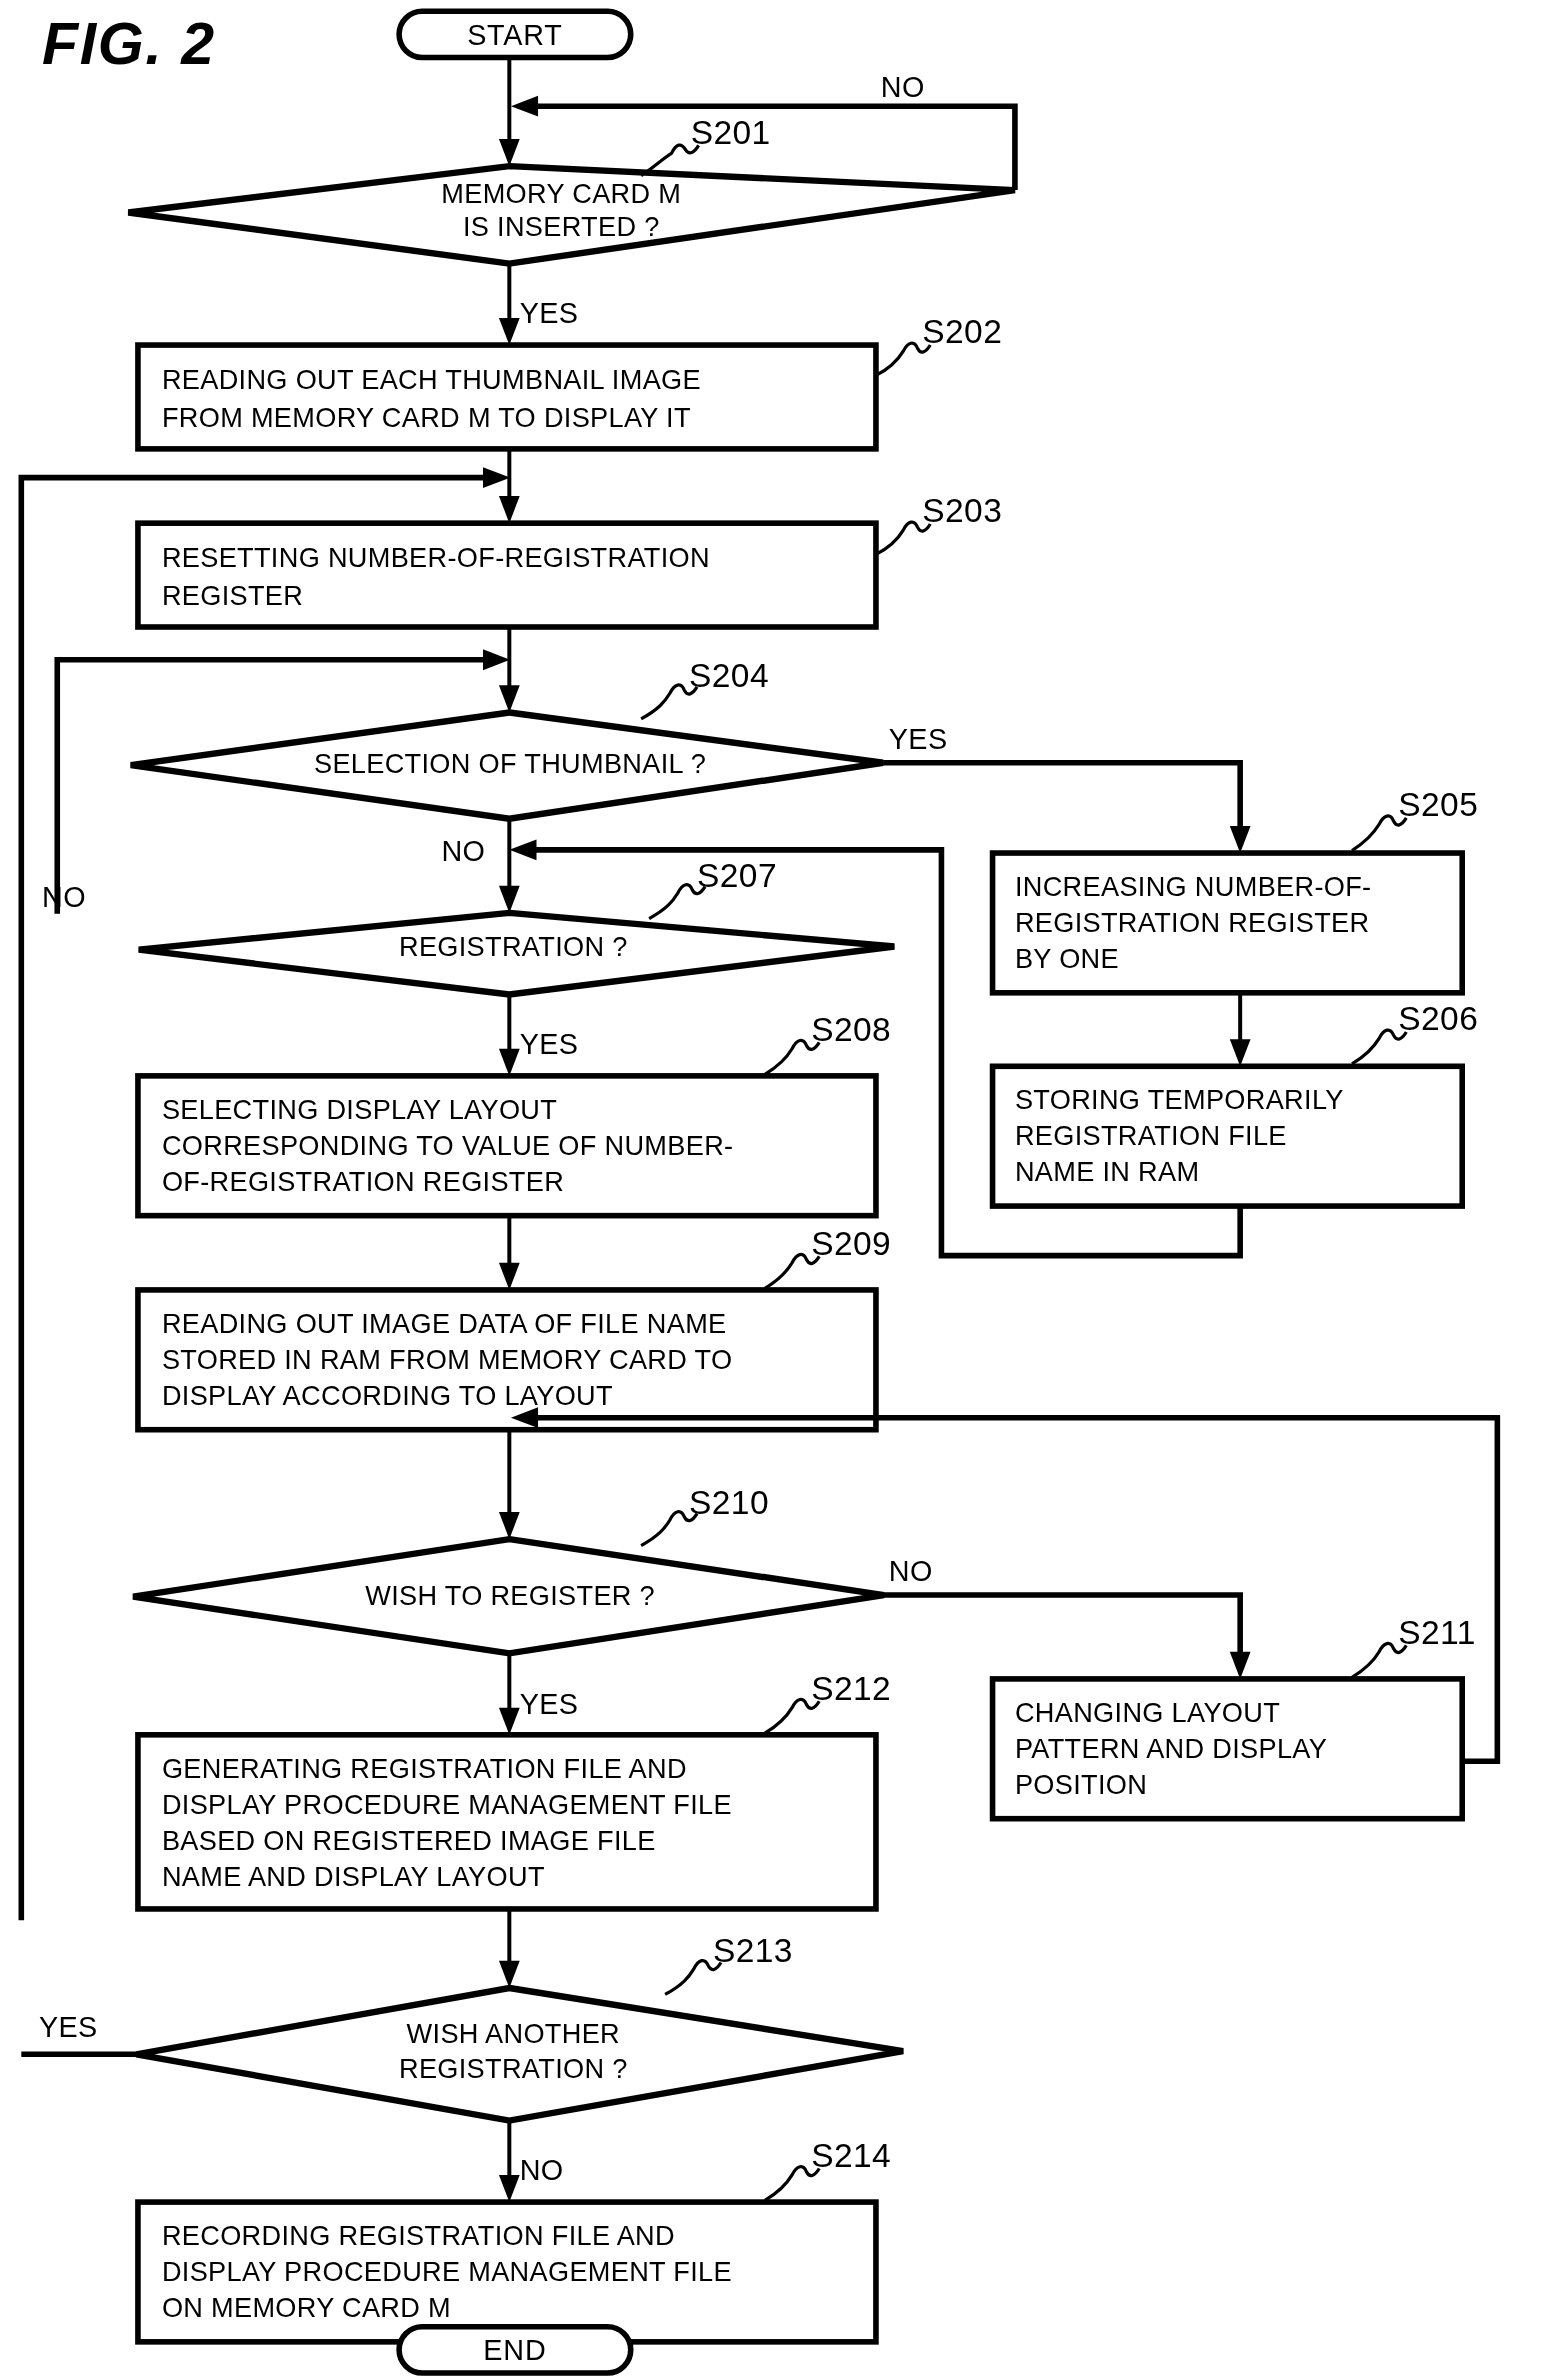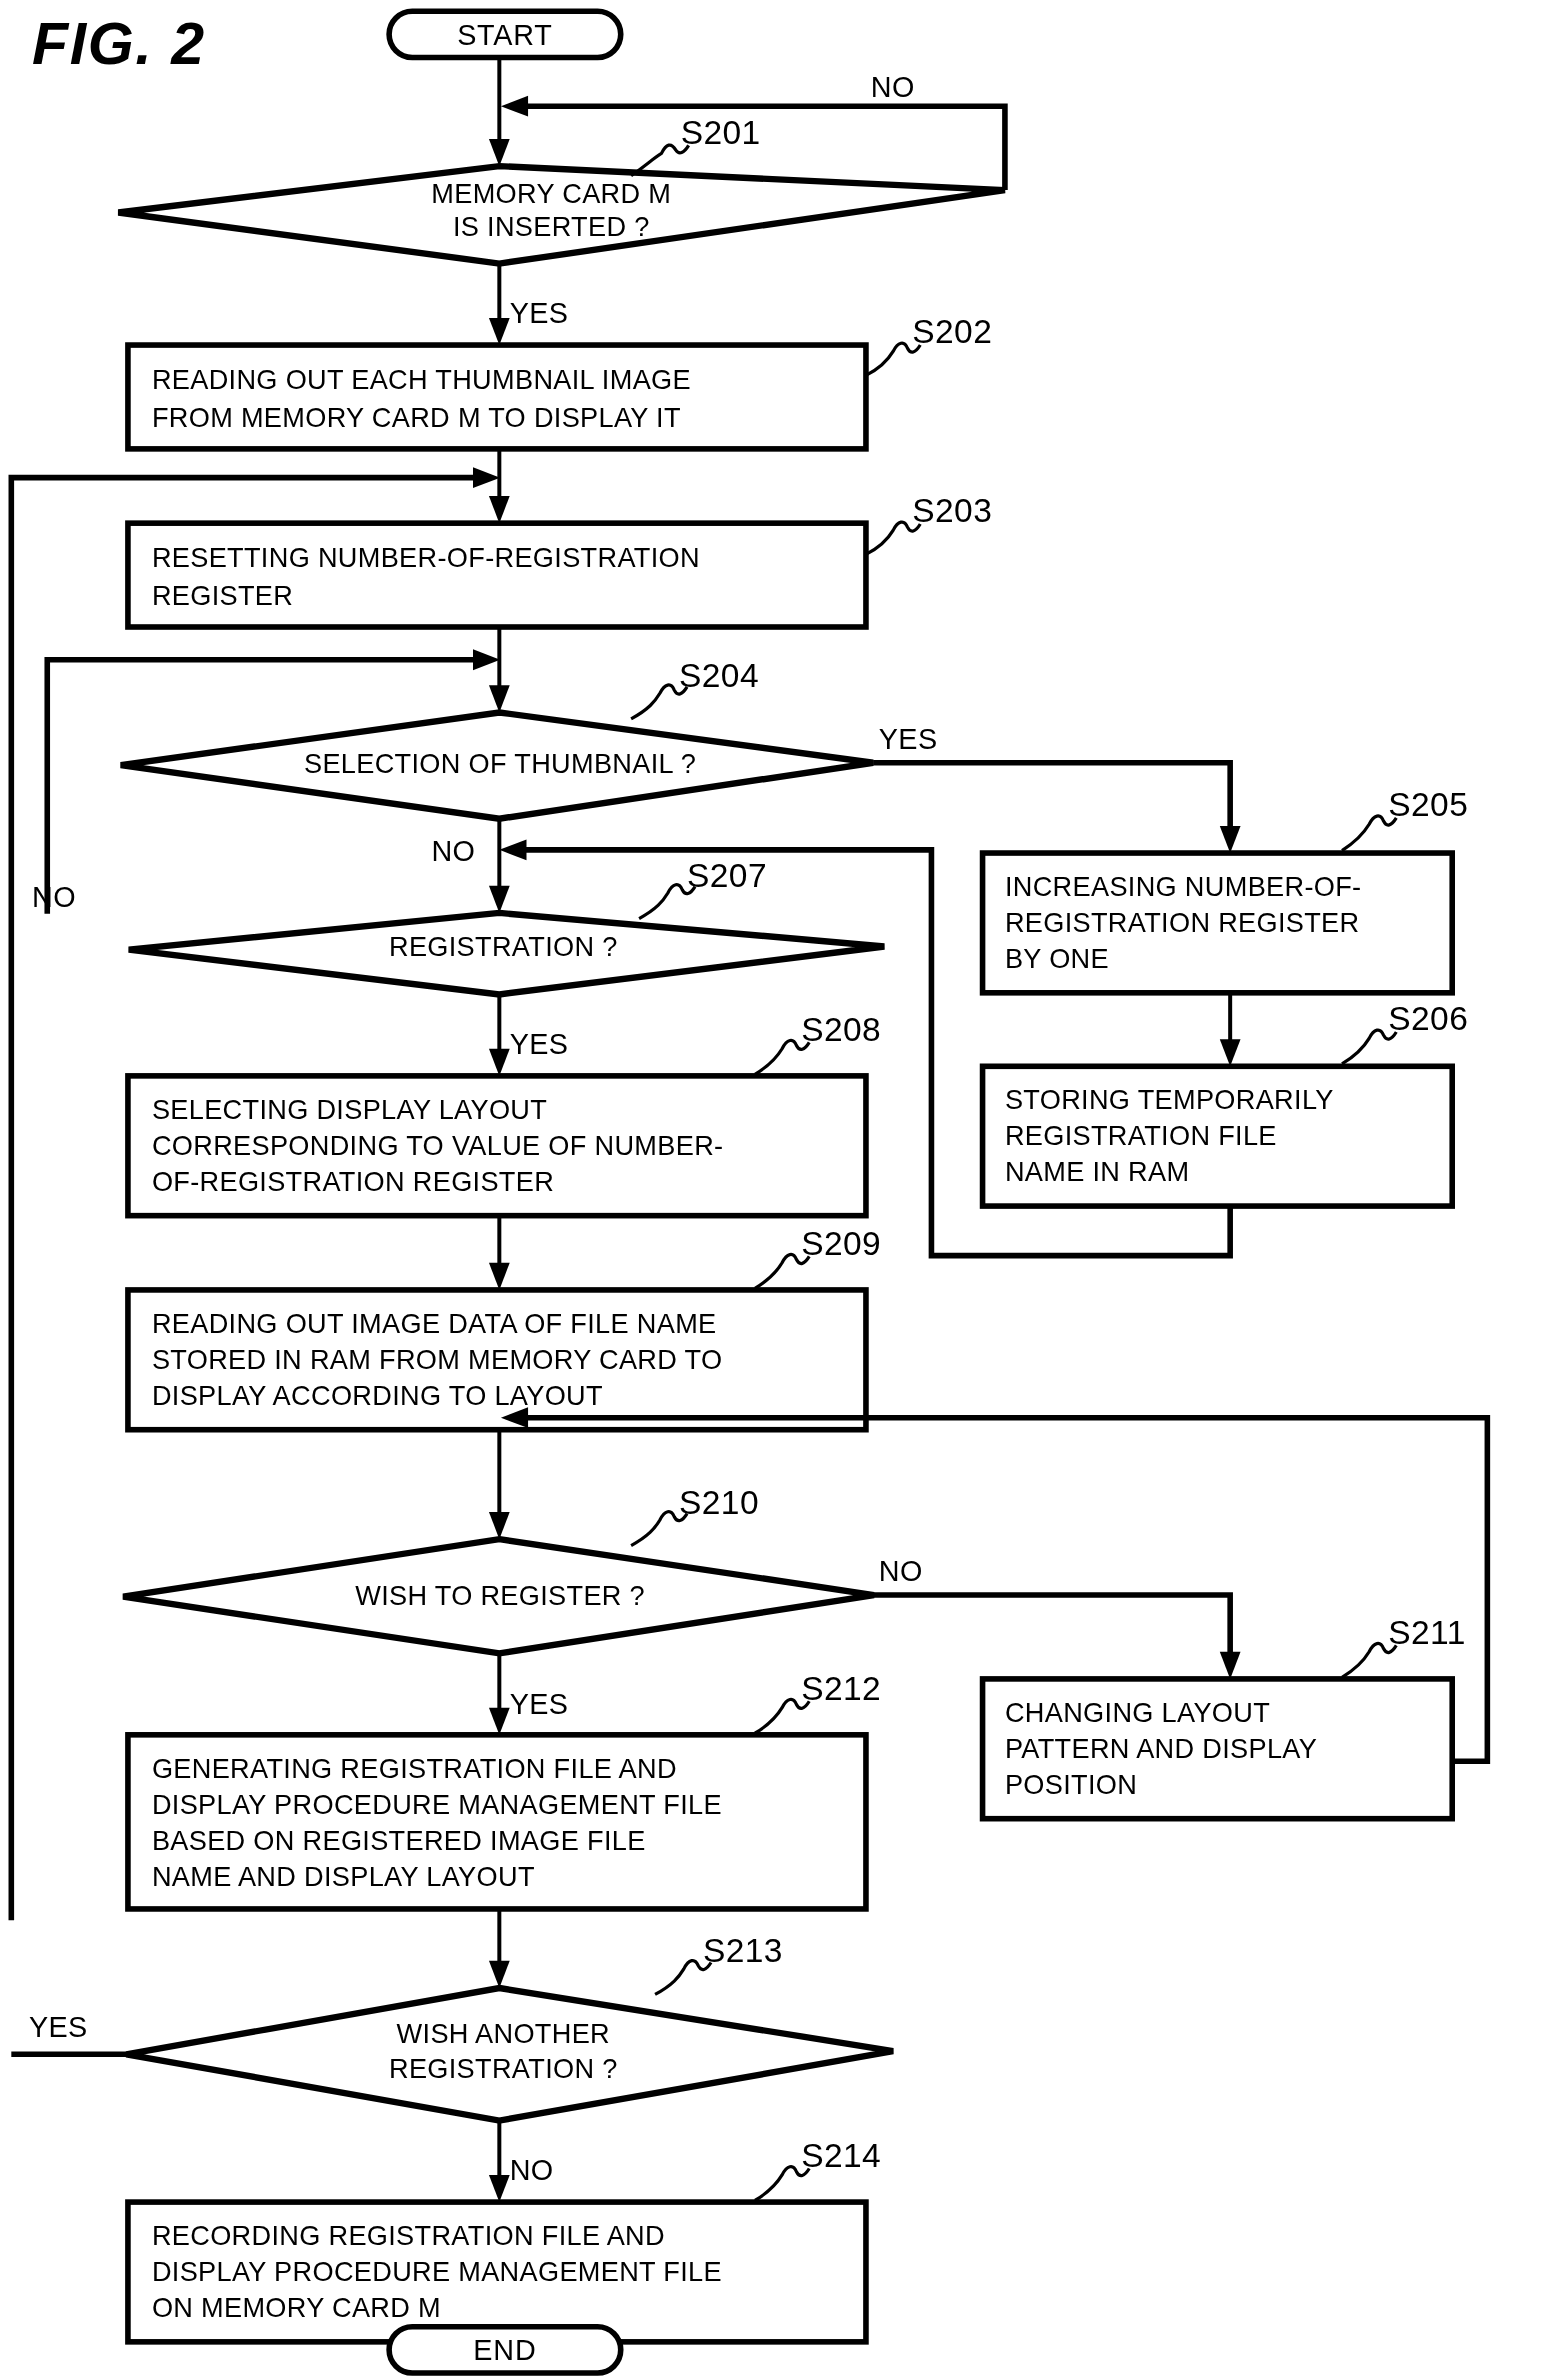--- a/index.html
+++ b/index.html
@@ -9,21 +9,21 @@
   }
   body {
     width: 1541px;
     height: 2377px;
     position: relative;
     font-family: "Liberation Sans", sans-serif;
     overflow: hidden;
   }
   #figure-root {
     position: absolute;
-    left: 0; top: 0;
+    left: 10px; top: 0;
     width: 1285px;
     height: 2377px;
   }
   svg.flow {
     display: block;
     width: 1541px;
     height: 2377px;
   }
   
   .shape-box {

